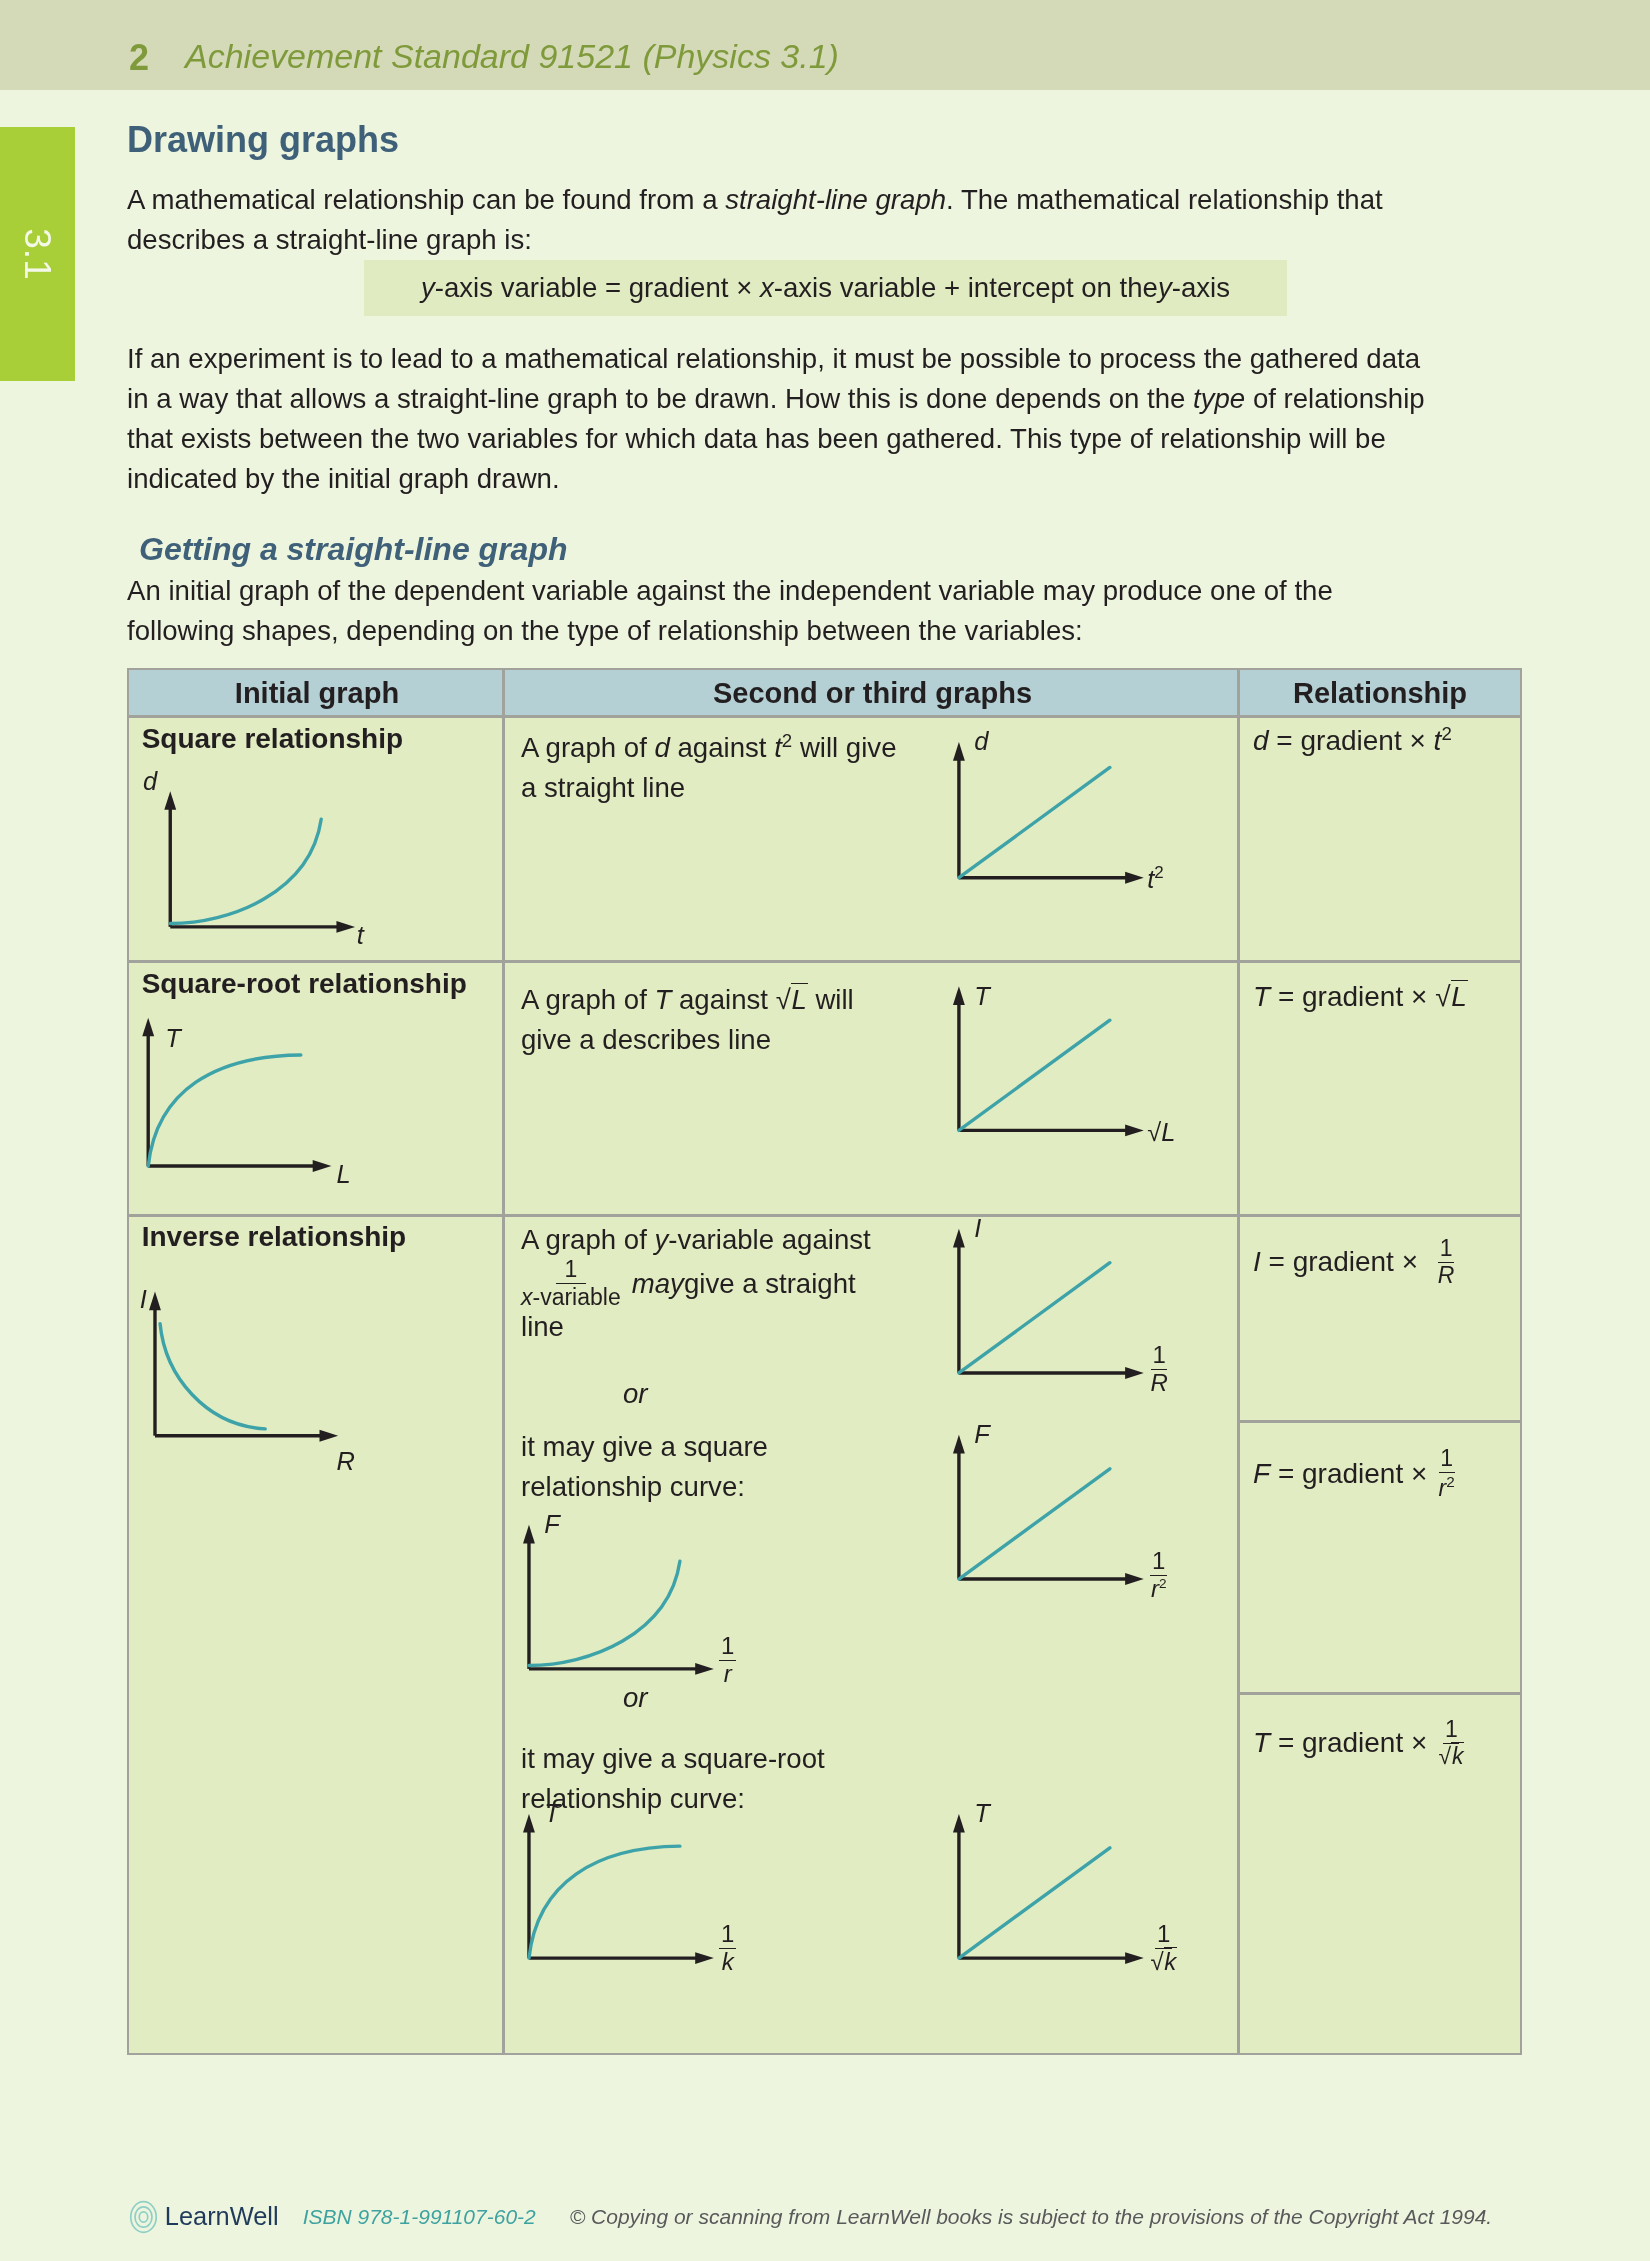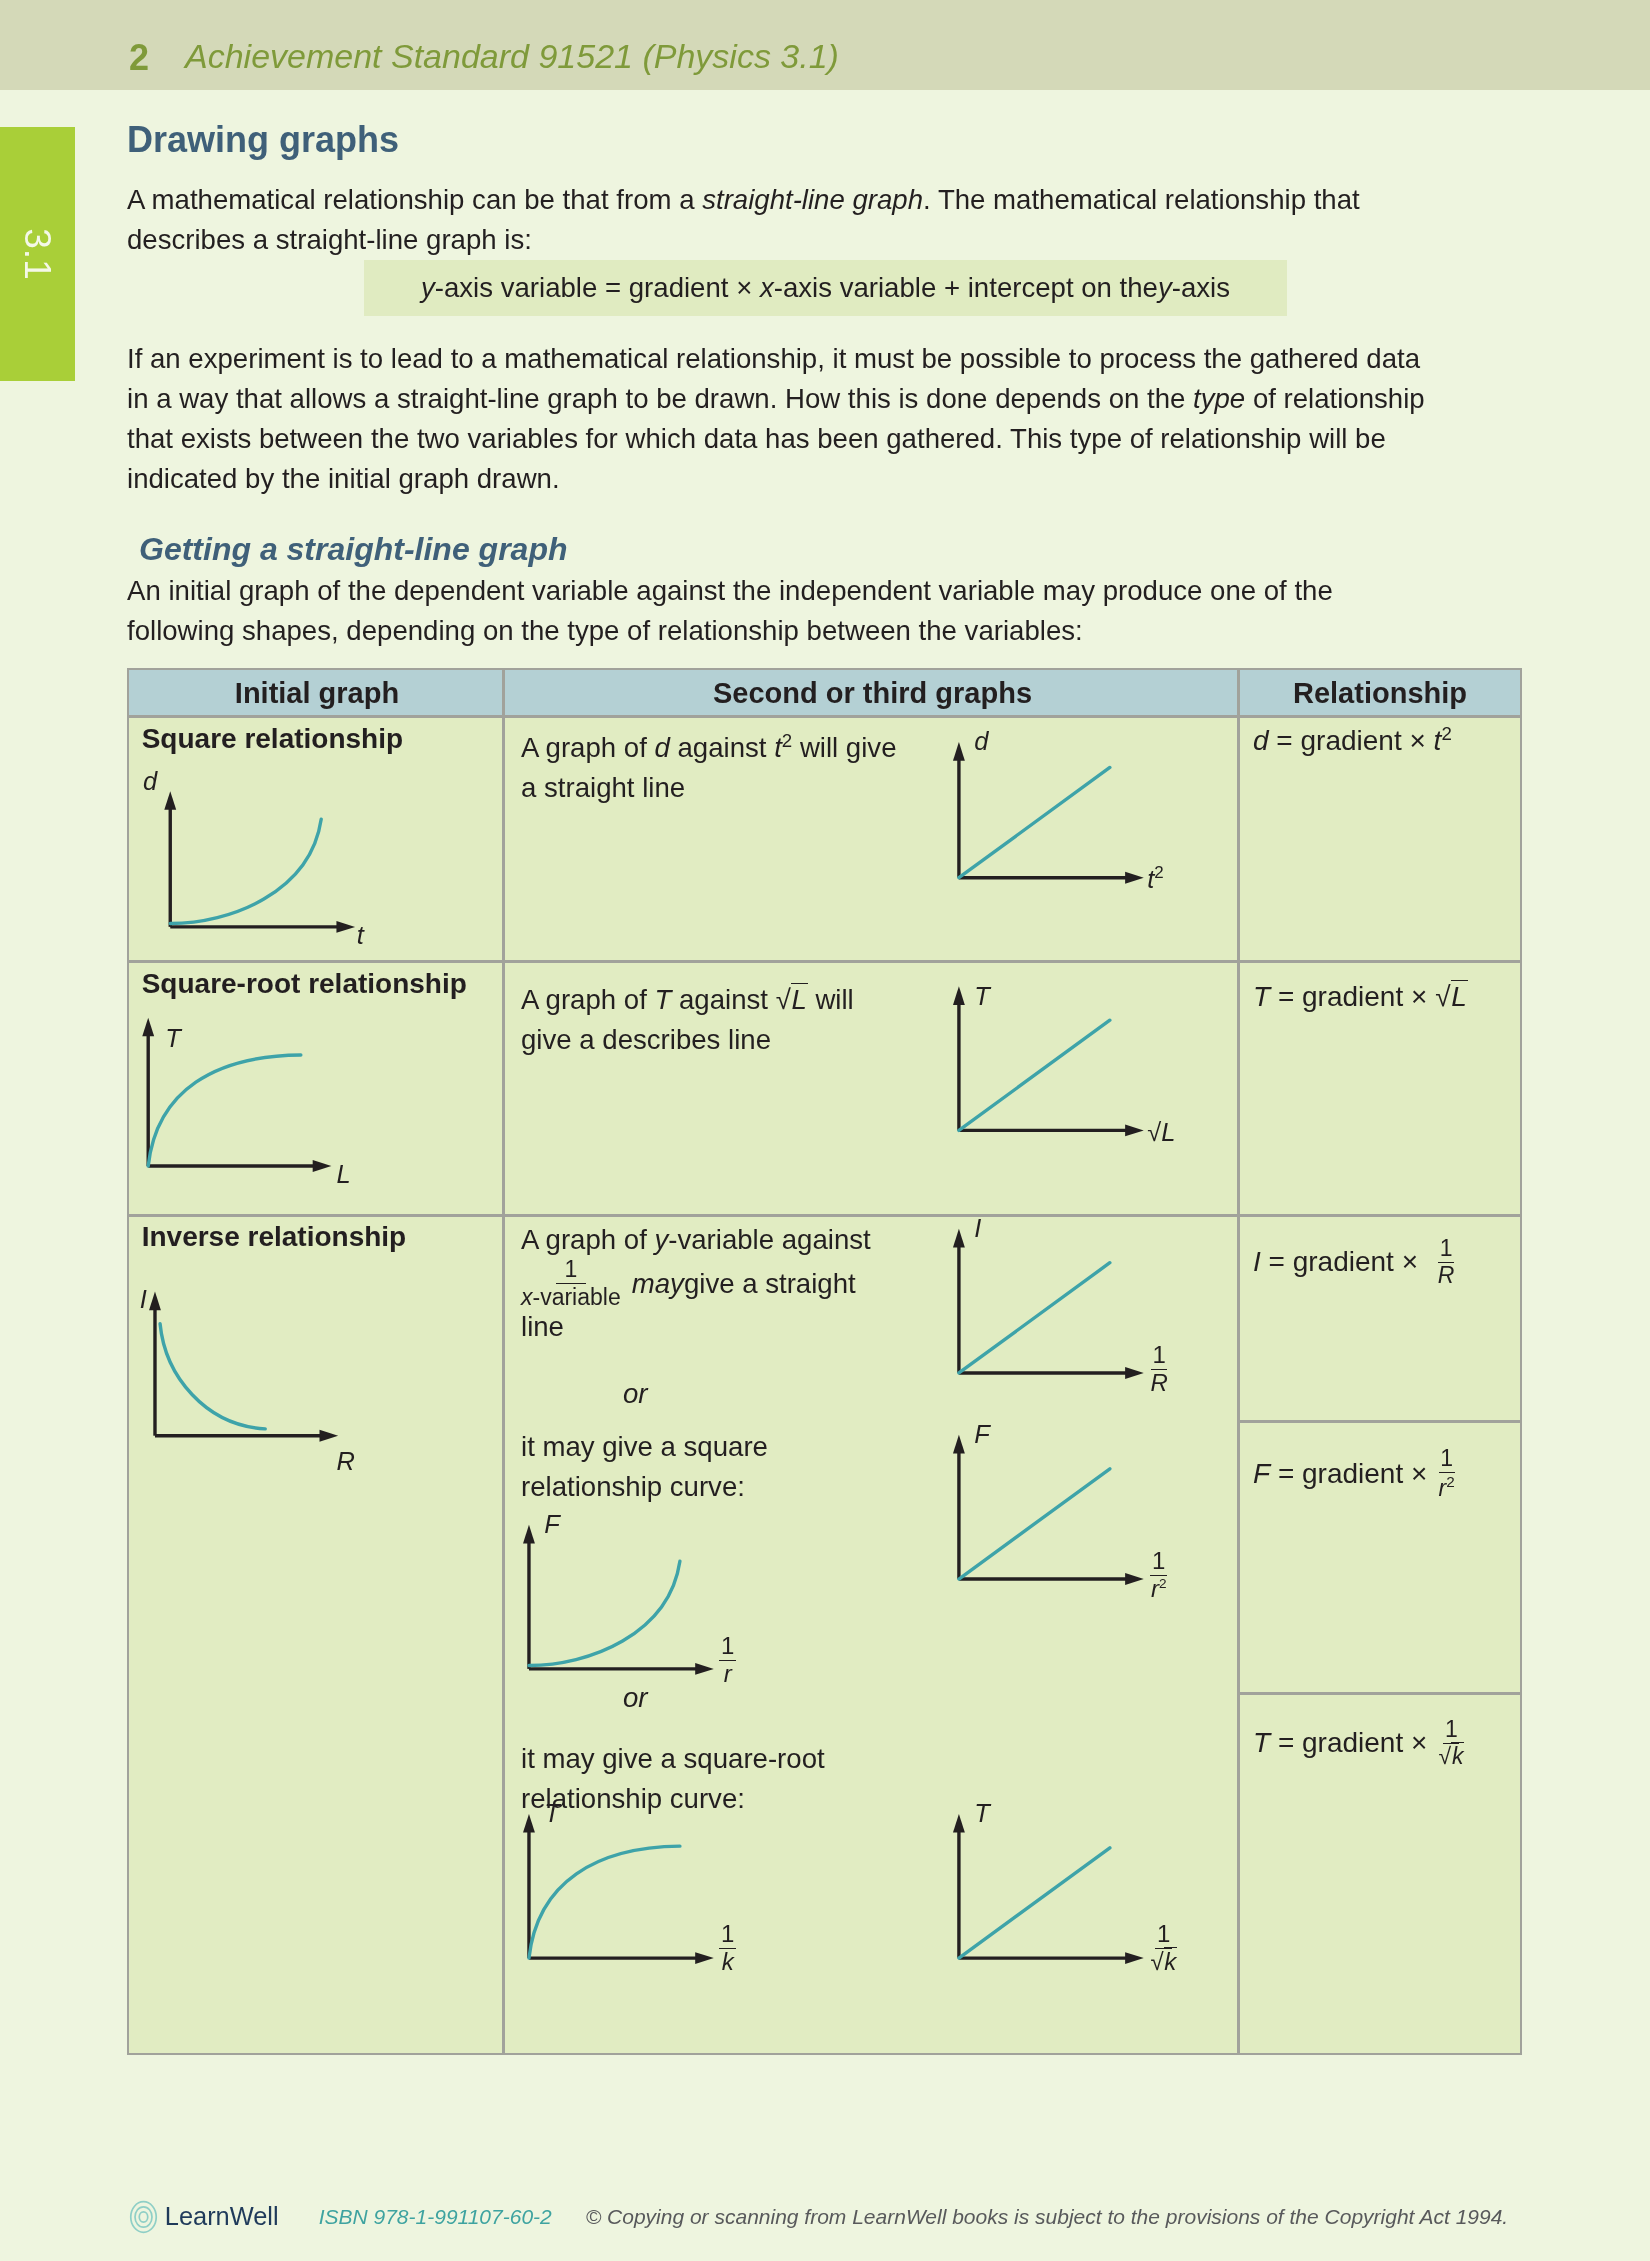--- a/index.html
+++ b/index.html
@@ -30,38 +30,38 @@
   .frac{display:inline-flex;flex-direction:column;align-items:center;vertical-align:middle;line-height:1;font-size:23px;margin:0 3.4px;}
   .frac .num{padding:0 1.7px 1.7px;border-bottom:1.7px solid #231f20;}
   .frac .den{padding-top:1.7px;}
   .sqrt{display:inline-block;}
   .sqrt .rad{border-top:1.7px solid #231f20;padding:0 0.8px;}
   svg.g{position:absolute;overflow:visible;}
   .axislabel{font-family:"Liberation Sans",sans-serif;font-style:italic;font-size:30px;fill:#231f20;}
   .axisfrac{position:absolute;font-size:24px;}
   #footer{left:129px;top:2198px;height:37px;display:flex;align-items:center;white-space:nowrap;}
   #brand{font-size:25.4px;color:#1f3a5a;margin-left:6.8px;}
-  #isbn{font-size:21px;font-style:italic;color:#3ea3a0;margin-left:40px;}
+  #isbn{font-size:21px;font-style:italic;color:#3ea3a0;margin-left:24px;}
   #copyright{font-size:21px;font-style:italic;color:#58595b;margin-left:34px;}
 </style>
 </head>
 <body>
 
 <div id="header-band" class="abs"></div>
 <div id="page-num" class="abs">2</div>
 <div id="running-title" class="abs">Achievement Standard 91521 (Physics 3.1)</div>
 
 <div id="side-tab" class="abs">
   <span id="side-tab-label">3.1</span>
 </div>
 
 <h1>Drawing graphs</h1>
 
 <div class="para" style="top:180px">
-  <span class="line"><span>A mathematical relationship can be that from a </span><i>straight-line graph</i><span>. The mathematical relationship that</span></span>
+  <span class="line"><span>A mathematical relationship can be found from a </span><i>straight-line graph</i><span>. The mathematical relationship that</span></span>
   <span class="line">describes a straight-line graph is:</span>
 </div>
 
 <div id="formula-box" class="abs">
   <i>y</i><span>-axis variable = gradient × </span>&nbsp;<i>x</i><span>-axis variable + intercept on the </span><i>y</i><span>-axis</span>
 </div>
 
 <div class="para" style="top:339px">
   <span class="line">If an experiment is to lead to a mathematical relationship, it must be possible to process the gathered data</span>
   <span class="line"><span>in a way that allows a straight-line graph to be drawn. How this is done depends on the </span><i>type</i><span> of relationship</span></span>

